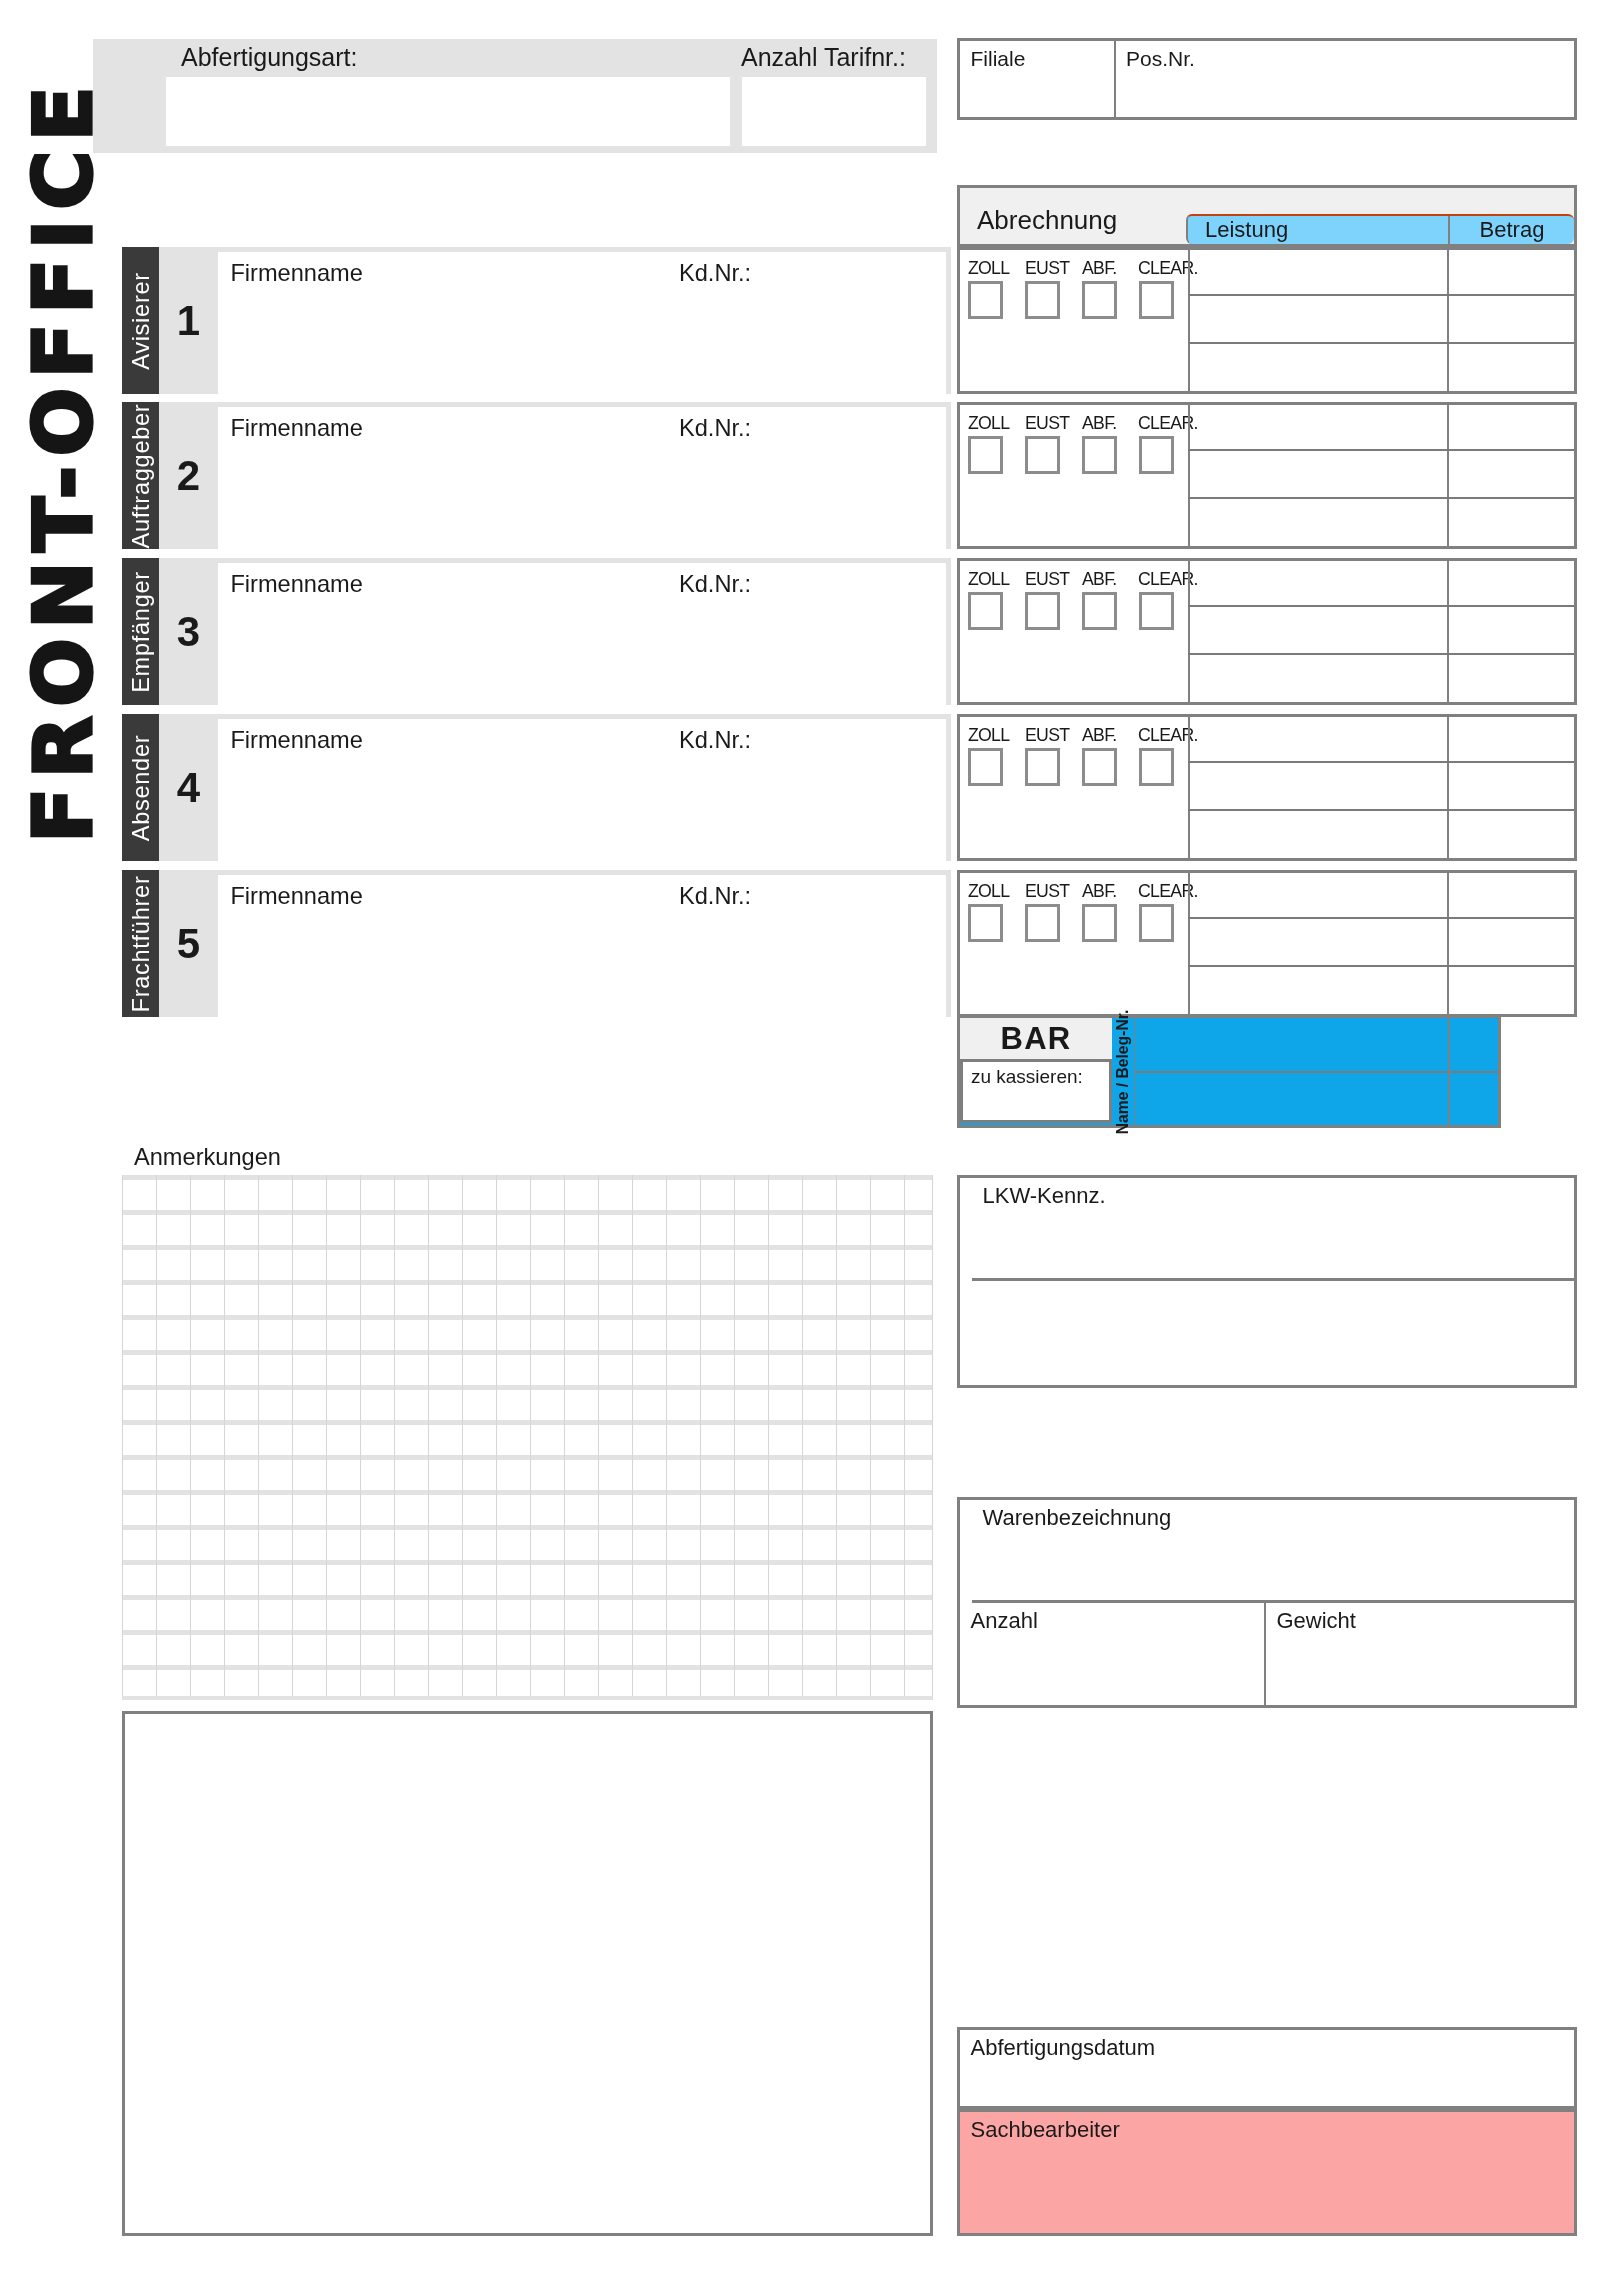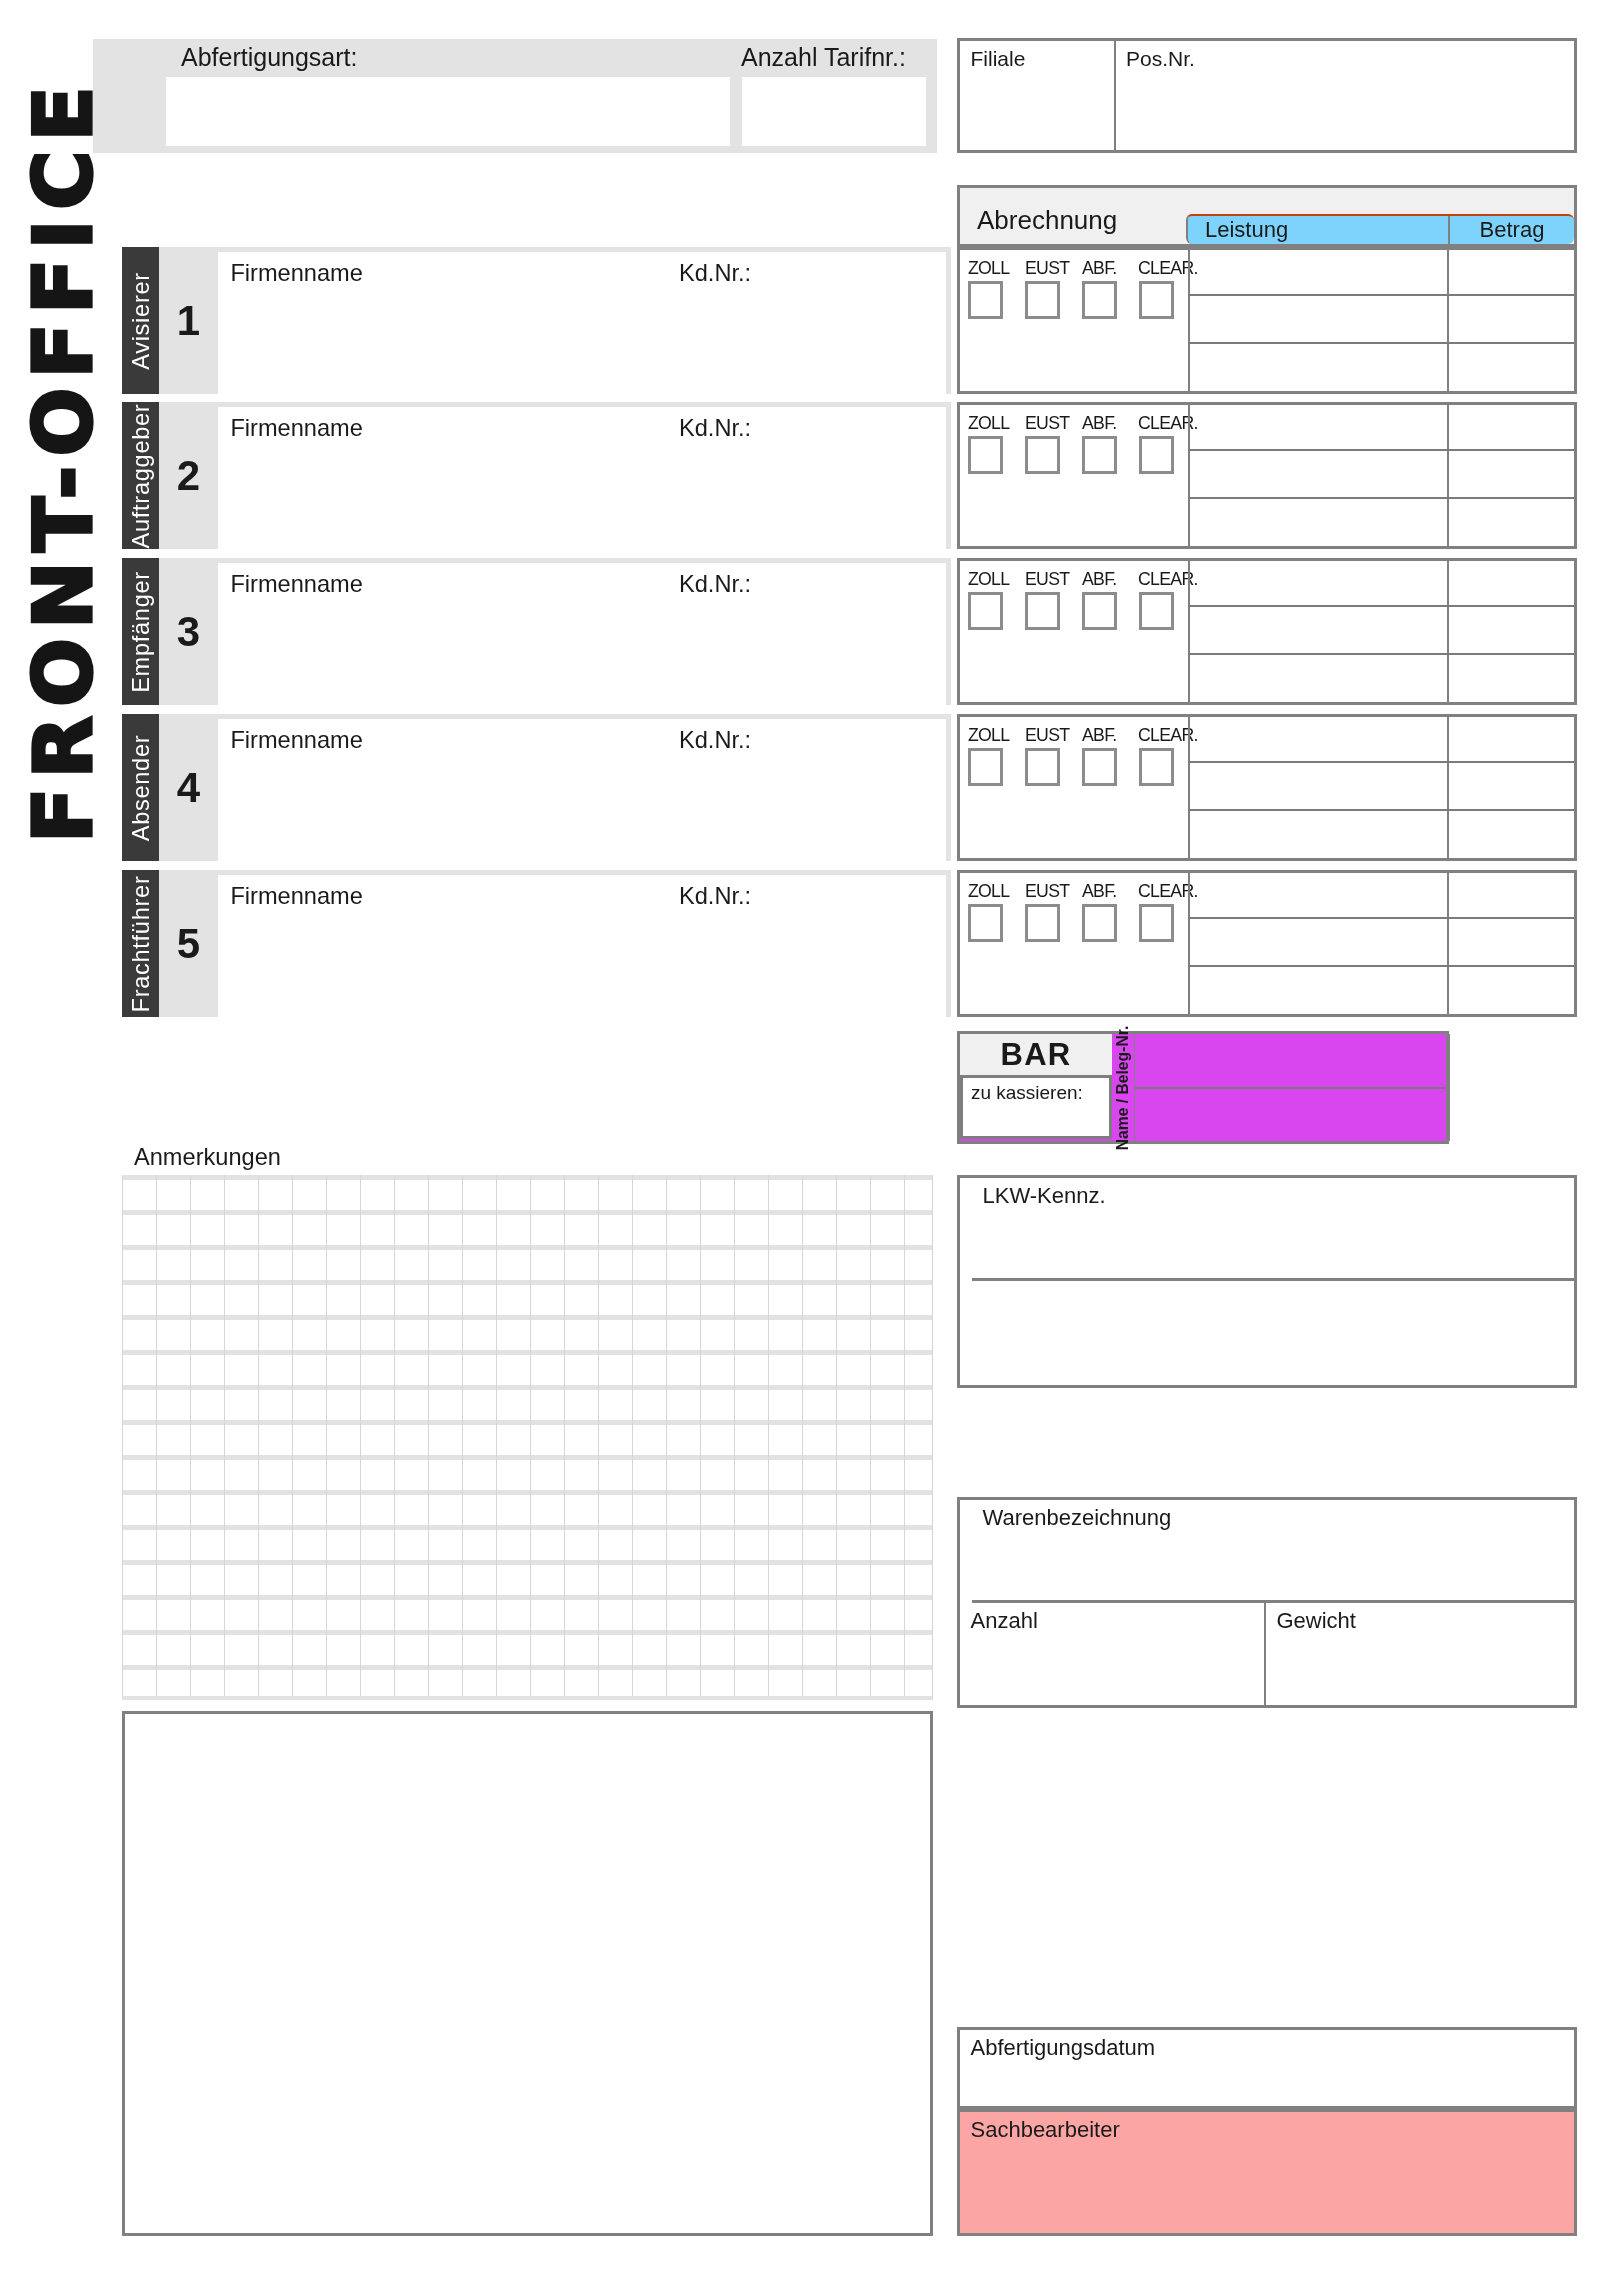--- a/index.html
+++ b/index.html
@@ -14,21 +14,21 @@
   #brand .vtext{font-family:"DejaVu Sans","Liberation Sans",sans-serif;font-weight:bold;
                 font-size:81px;letter-spacing:9.2px;color:#151515;-webkit-text-stroke:3.3px #151515;}
 
   
   #hdr-gray{left:93px;top:39px;width:844px;height:114px;background:#e3e3e3;}
   #lbl-abf{left:181px;top:44px;font-size:25px;line-height:1.1;}
   #inp-abf{left:166px;top:77px;width:564px;height:69px;background:#fff;}
   #lbl-anz{left:741px;top:44px;font-size:25px;line-height:1.1;}
   #inp-anz{left:742px;top:77px;width:184px;height:69px;background:#fff;}
 
-  #box-filiale{left:957px;top:38px;width:620px;height:115px;border:3.9px solid #808080;background:#fff;}
+  #box-filiale{left:957px;top:38px;width:620px;height:82px;border:3.9px solid #808080;background:#fff;}
   #box-filiale .divv{position:absolute;left:154px;top:0;width:2px;height:100%;background:#808080;}
   #box-filiale .lab{position:absolute;top:5.9px;font-size:21px;}
   #lbl-filiale{left:10.5px;}
   #lbl-posnr{left:166px;}
 
   
   #box-abr{left:957px;top:185px;width:620px;height:62px;border:3.9px solid #808080;background:#f0f0f0;}
   #lbl-abr{position:absolute;left:17px;top:17px;font-size:26px;}
   #abr-band{position:absolute;left:226px;top:26px;right:0;bottom:0;background:#7dd3fc;
             border-left:2px solid #808080;border-top:2px solid #c2410c;display:flex;border-radius:6px;}
@@ -53,21 +53,21 @@
   .cb-lbl{position:absolute;top:7.9px;font-size:17.7px;letter-spacing:-0.7px;}
   .cl0{left:7.9px;} .cl1{left:65px;} .cl2{left:122px;} .cl3{left:178px;}
   .cbx{position:absolute;top:31px;width:35px;height:38px;border:3.9px solid #8c8c8c;background:#fff;}
   .cp0{left:7.9px;} .cp1{left:65px;} .cp2{left:122px;} .cp3{left:179px;}
   .vline{position:absolute;top:0;width:2px;height:100%;background:#808080;}
   .vl1{left:228px;} .vl2{left:487px;}
   .hline{position:absolute;left:228px;right:0;height:2px;background:#7a7a7a;}
   .hl1{top:44px;} .hl2{top:92px;}
 
   
-  #bar-box{left:957px;top:1015px;width:492px;height:113px;border:3.9px solid #808080;background:#d946ef;margin-top:16px;}
+  #bar-box{left:957px;top:1015px;width:544px;height:113px;border:3.9px solid #808080;background:#0ea5e9;}
   #bar-cell{position:absolute;left:0;top:0;width:152px;height:41px;background:#f0f0f0;
             display:flex;align-items:center;justify-content:center;font-size:31px;font-weight:bold;letter-spacing:1.3px;}
   #kass-box{position:absolute;left:0;top:41px;width:152px;height:64px;border:3.3px solid #7e7e7e;
             background:#fff;padding:3.9px 7.9px;font-size:19px;}
   #bar-vcol{position:absolute;left:152px;top:0;width:22px;height:100%;}
   #bar-vcol .vtext{font-size:15.7px;font-weight:bold;}
   #bar-cells{position:absolute;left:174px;right:0;top:0;bottom:0;border-left:1.3px solid #808080;}
   #bar-cells .h{position:absolute;left:0;right:0;top:53px;height:2px;background:#7a7a7a;}
   #bar-cells .v{position:absolute;left:313px;top:0;width:2px;height:100%;background:#808080;}
 

